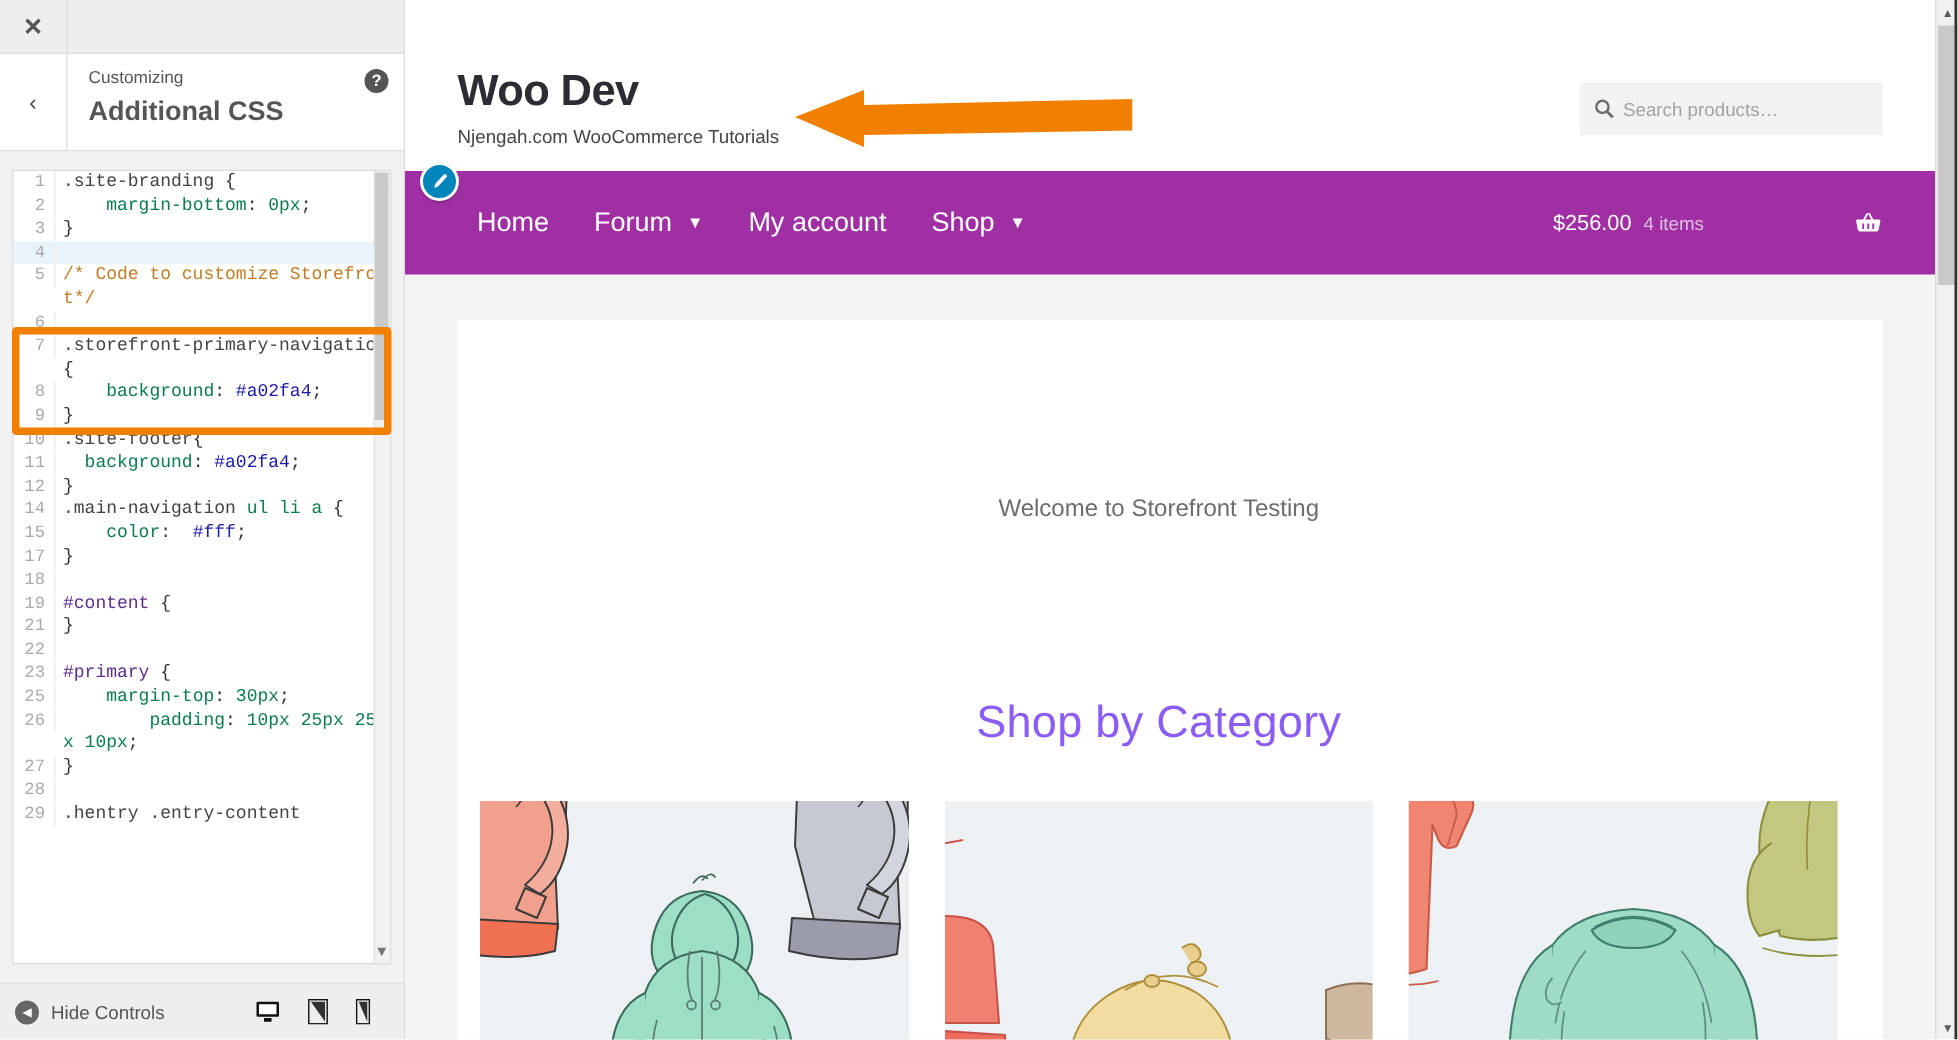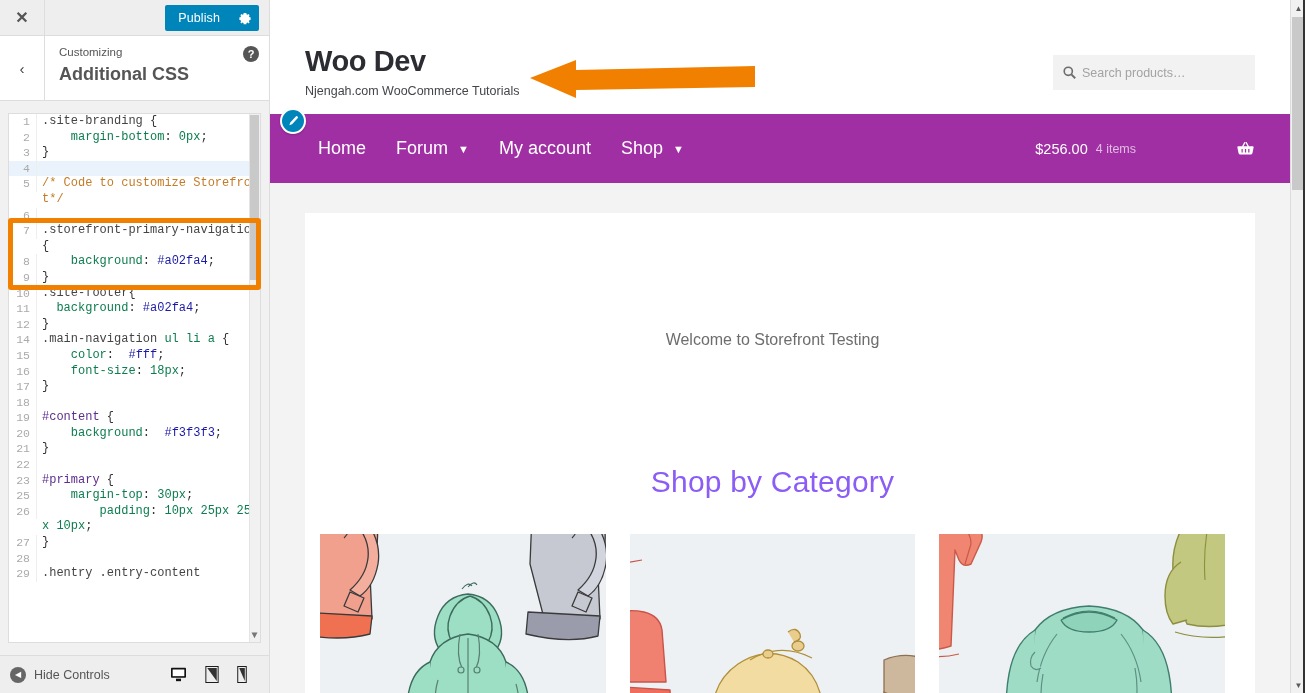--- a/index.html
+++ b/index.html
@@ -272,30 +272,20 @@
 </style>
 </head>
 <body>
 
 <div id="app">
 
   <div id="customizer">
 
     <div id="cz-topbar">
       <div id="cz-close">✕</div>
-      <div id="cz-topbar-right">
-        <div id="publish-wrap">
-          <button id="publish-btn">Publish</button>
-          <div id="publish-gear">
-            <svg viewBox="0 0 20 20">
-                <path d="M10 6.5a3.5 3.5 0 100 7 3.5 3.5 0 000-7zm0 5.5a2 2 0 110-4 2 2 0 010 4zM18 9h-1.6a6.4 6.4 0 00-.8-1.9l1.1-1.1-1.7-1.7-1.1 1.1A6.4 6.4 0 0012 4.6V3H8v1.6a6.4 6.4 0 00-1.9.8L5 4.3 3.3 6l1.1 1.1A6.4 6.4 0 003.6 9H2v4h1.6c.2.7.5 1.3.8 1.9L3.3 16 5 17.7l1.1-1.1c.6.4 1.2.6 1.9.8V19h4v-1.6c.7-.2 1.3-.5 1.9-.8l1.1 1.1 1.7-1.7-1.1-1.1c.4-.6.6-1.2.8-1.9H18V9z"></path>
-              </svg>
-          </div>
-        </div>
-      </div>
     </div>
 
     <div id="cz-panelhead">
       <div id="cz-back">‹</div>
       <div id="cz-titles">
         <div id="cz-sub">Customizing</div>
         <div id="cz-title">Additional CSS</div>
         <div id="cz-help">?</div>
       </div>
     </div>
@@ -353,38 +343,30 @@
             </div>
             <div class="code-line">
               <div class="gutter">14</div>
               <div class="code-text"><span class="tok-sel">.main-navigation </span><span class="tok-tag">ul li a</span><span class="tok-punc"> {</span></div>
             </div>
             <div class="code-line">
               <div class="gutter">15</div>
               <div class="code-text"><span class="tok-prop">    color</span><span class="tok-punc">:  </span><span class="tok-val">#fff</span><span class="tok-punc">;</span></div>
             </div>
             <div class="code-line">
-              <div class="gutter">16</div>
-              <div class="code-text"><span class="tok-prop">    font-size</span><span class="tok-punc">: </span><span class="tok-num">18px</span><span class="tok-punc">;</span></div>
-            </div>
-            <div class="code-line">
               <div class="gutter">17</div>
               <div class="code-text"><span class="tok-punc">}</span></div>
             </div>
             <div class="code-line">
               <div class="gutter">18</div>
               <div class="code-text">&nbsp;</div>
             </div>
             <div class="code-line">
               <div class="gutter">19</div>
               <div class="code-text"><span class="tok-id">#content</span><span class="tok-punc"> {</span></div>
-            </div>
-            <div class="code-line">
-              <div class="gutter">20</div>
-              <div class="code-text"><span class="tok-prop">    background</span><span class="tok-punc">:  </span><span class="tok-val">#f3f3f3</span><span class="tok-punc">;</span></div>
             </div>
             <div class="code-line">
               <div class="gutter">21</div>
               <div class="code-text"><span class="tok-punc">}</span></div>
             </div>
             <div class="code-line">
               <div class="gutter">22</div>
               <div class="code-text">&nbsp;</div>
             </div>
             <div class="code-line">

